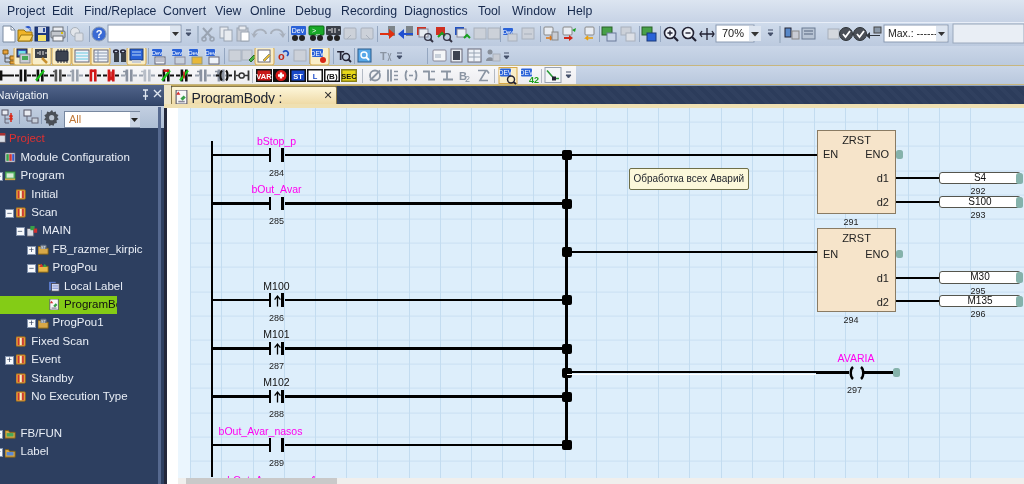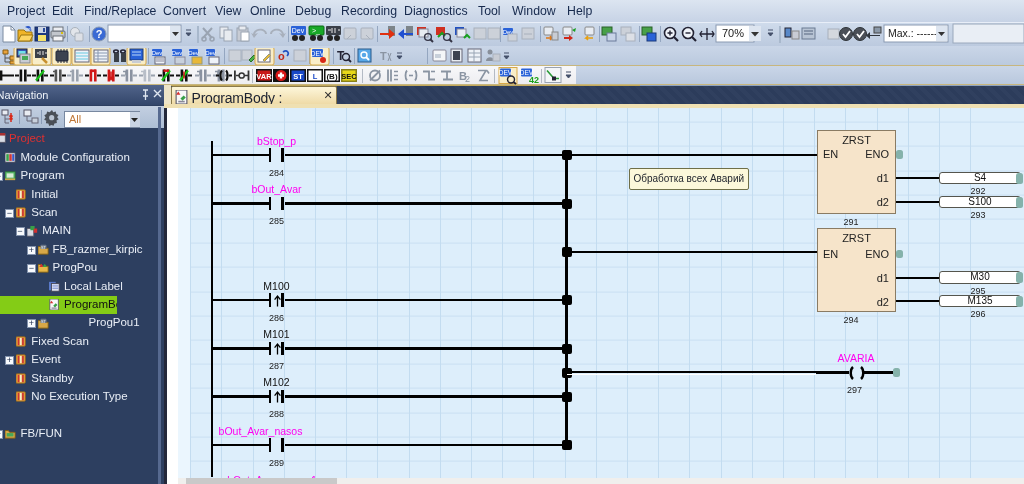--- a/index.html
+++ b/index.html
@@ -676,21 +676,21 @@
           </svg>
           <b style="left:64.0px;">ProgramBody</b>
         </div>
         <div class="trees" style="top:184.2px;">
           <span class="exp" style="left:27.0px;top:5px">+</span>
           <svg style="position:absolute;left:38.0px;top:3.2px" width="11" height="11" viewBox="0 0 13 13">
             <path d="M0 3h4l1.5 2H12v7H0z" fill="#d8a848" stroke="#7a5a10"></path>
             <rect x="3" y="1" width="7" height="5" rx="1" fill="#6a7688"></rect>
             <text x="6.5" y="5.4" font-size="4.5" fill="#fff" text-anchor="middle">ST</text>
           </svg>
-          <b style="left:52.5px;margin-left:36px;">ProgPou1</b>
+          <b style="left:52.5px;">ProgPou1</b>
         </div>
         <div class="trees" style="top:202.6px;">
           <svg style="position:absolute;left:16.0px;top:3.2px" width="11" height="11" viewBox="0 0 13 13">
             <rect x="0" y="1" width="11" height="11" rx="1" fill="#eaa93f" stroke="#90621a"></rect>
             <rect x="2" y="2.2" width="2" height="8.6" fill="#cc3333"></rect>
             <rect x="4.6" y="2.2" width="2" height="8.6" fill="#f6ead0"></rect>
             <rect x="7.2" y="2.2" width="2" height="8.6" fill="#cc3333"></rect>
           </svg>
           <b style="left:31.3px;">Fixed Scan</b>
         </div>
@@ -722,20 +722,28 @@
           </svg>
           <b style="left:31.3px;">Standby</b>
         </div>
         <div class="trees" style="top:294.7px;">
           <span class="exp" style="left:-6.0px;top:5px">+</span>
           <svg style="position:absolute;left:5.0px;top:3.2px" width="11" height="11" viewBox="0 0 13 13">
             <path d="M0 3h4l1.5 2H12v7H0z" fill="#d8a848" stroke="#7a5a10"></path>
             <rect x="2" y="6" width="8" height="4" fill="#48a858"></rect>
           </svg>
           <b style="left:20.5px;">FB/FUN</b>
+        </div>
+        <div class="trees" style="top:313.1px;">
+          <span class="exp" style="left:-6.0px;top:5px">+</span>
+          <svg style="position:absolute;left:5.0px;top:3.2px" width="11" height="11" viewBox="0 0 13 13">
+            <path d="M0 3h4l1.5 2H12v7H0z" fill="#d8a848" stroke="#7a5a10"></path>
+            <rect x="2" y="6" width="8" height="4" fill="#5888d8"></rect>
+          </svg>
+          <b style="left:20.5px;">Label</b>
         </div>
       </div>
 <div class="ab" style="left:158px;top:22px;width:3px;height:377px;background:#56698f"></div>
 </div>
 <div id="edtab" class="ab"></div>
 <div class="ab" style="left:164px;top:85px;width:476px;height:1px;background:#c3a95c"></div>
 <div class="ab" style="left:640px;top:85px;width:384px;height:1px;background:#93a5bd"></div>
 <div class="ab" style="left:164px;top:85px;width:6.5px;height:22.5px;background:#ede4c8"></div>
 <div class="ab" style="left:170.5px;top:86px;width:166px;height:19px;background:linear-gradient(#fdf6da,#eed9a4);border:1px solid #8a7a4a;border-bottom:none;border-radius:2px 2px 0 0">
       <svg class="ab" style="left:3px;top:2.5px" width="13" height="14" viewBox="0 0 12 13">

